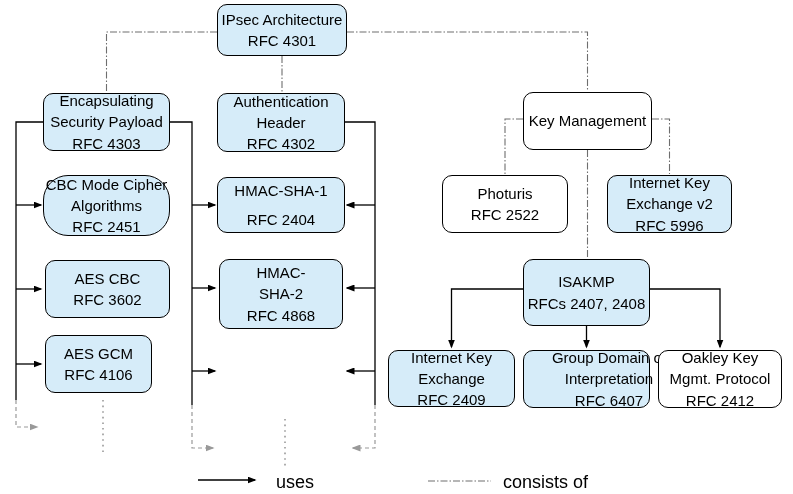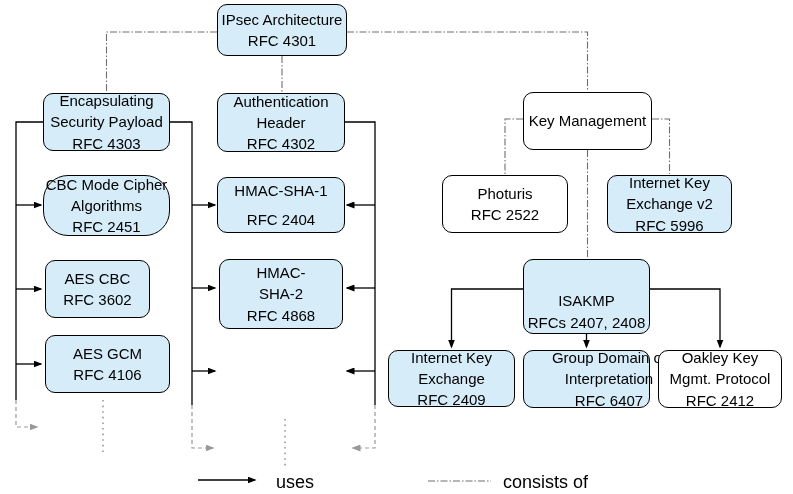--- a/index.html
+++ b/index.html
@@ -95,26 +95,26 @@
     <span>Security Payload</span>
     <span>RFC 4303</span>
   </div>
 
   <div class="node" style="left:43px;top:175px;width:127px;height:61px;border-radius:25px;">
     <span>CBC Mode Cipher</span>
     <span>Algorithms</span>
     <span>RFC 2451</span>
   </div>
 
-  <div class="node" style="left:45px;top:260px;width:105px;height:58px;">
+  <div class="node" style="left:45px;top:260px;width:125px;height:58px;">
     <span>AES CBC</span>
     <span>RFC 3602</span>
   </div>
 
-  <div class="node" style="left:45px;top:335px;width:125px;height:58px;">
+  <div class="node" style="left:45px;top:335px;width:107px;height:58px;">
     <span>AES GCM</span>
     <span>RFC 4106</span>
   </div>
 
   <div class="node" style="left:217px;top:93px;width:128px;height:59px;">
     <span>Authentication</span>
     <span>Header</span>
     <span>RFC 4302</span>
   </div>
 
@@ -138,21 +138,21 @@
     <span>Photuris</span>
     <span>RFC 2522</span>
   </div>
 
   <div class="node" style="left:607px;top:175px;width:125px;height:58px;">
     <span>Internet Key</span>
     <span>Exchange v2</span>
     <span>RFC 5996</span>
   </div>
 
-  <div class="node" style="left:523px;top:259px;width:127px;height:75px;justify-content:flex-end;">
+  <div class="node" style="left:523px;top:259px;width:127px;height:67px;">
     <span>ISAKMP</span>
     <span>RFCs 2407, 2408</span>
   </div>
 
   <div class="node" style="left:388px;top:350px;width:127px;height:57px;">
     <span>Internet Key</span>
     <span>Exchange</span>
     <span>RFC 2409</span>
   </div>
 

